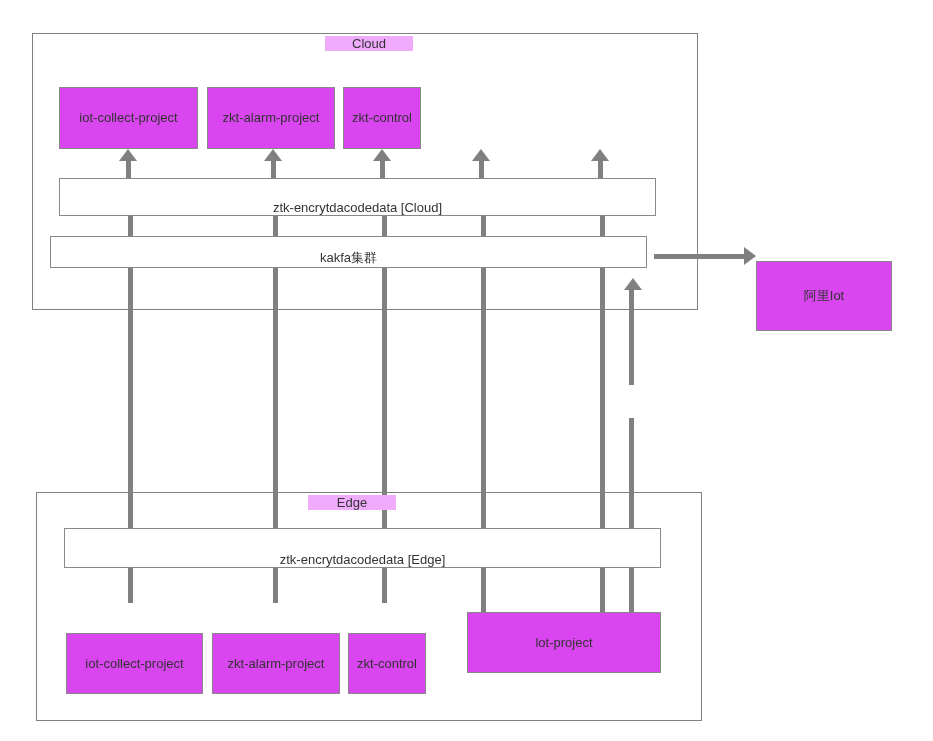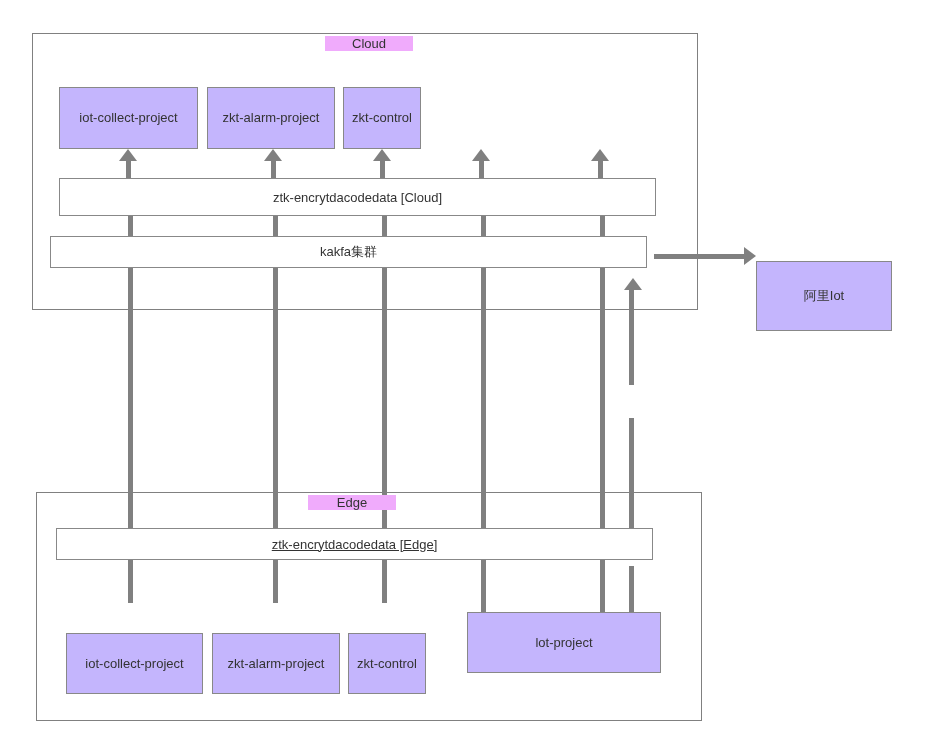--- a/index.html
+++ b/index.html
@@ -30,38 +30,38 @@
     color: #333333;
     background: #f0abfc;
     padding: 0 4px;
     white-space: nowrap;
     z-index: 6;
     text-align: center;
   }
   .node {
     position: absolute;
     border: 1px solid #888888;
-    background: #c4b5fd;
+    background: #d946ef;
     box-sizing: border-box;
     display: flex;
     align-items: center;
     justify-content: center;
     font-size: 13px;
     color: #333333;
     text-align: center;
     z-index: 5;
     line-height: 1.2;
   }
   .bar-node {
     position: absolute;
     border: 1px solid #888888;
     background: #ffffff;
     box-sizing: border-box;
     display: flex;
-    align-items: center;
+    align-items: flex-end;
     justify-content: center;
     font-size: 13px;
     color: #333333;
     z-index: 5;
   }
   .conn {
     position: absolute;
     background: #808080;
     z-index: 3;
   }
@@ -154,21 +154,21 @@
 
   <div class="node" style="left:756px; top:221px; width:136px; height:70px;margin-top:40px;">
     <span>阿里Iot</span>
   </div>
 
   <div class="arrow-up" style="left:624px; top:278px;"></div>
   <div class="conn conn-v" style="left:629px; top:290px; width:5px; height:95px;"></div>
   <div class="conn conn-v" style="left:629px; top:418px; width:5px; height:122px;"></div>
   <div class="conn conn-v" style="left:629px; top:566px; width:5px; height:68px;"></div>
 
-  <div class="bar-node" style="left:56px; top:528px; width:597px; height:32px;text-decoration:underline;">
+  <div class="bar-node" style="left:64px; top:528px; width:597px; height:40px;">
     <span>ztk-encrytdacodedata [Edge]</span>
   </div>
 
   <div class="arrow-down" style="left:476px; top:618px;"></div>
   <div class="arrow-down" style="left:595px; top:618px;"></div>
 
   <div class="node" style="left:66px; top:633px; width:137px; height:61px;">
     <span>iot-collect-project</span>
   </div>
   <div class="node" style="left:212px; top:633px; width:128px; height:61px;">

